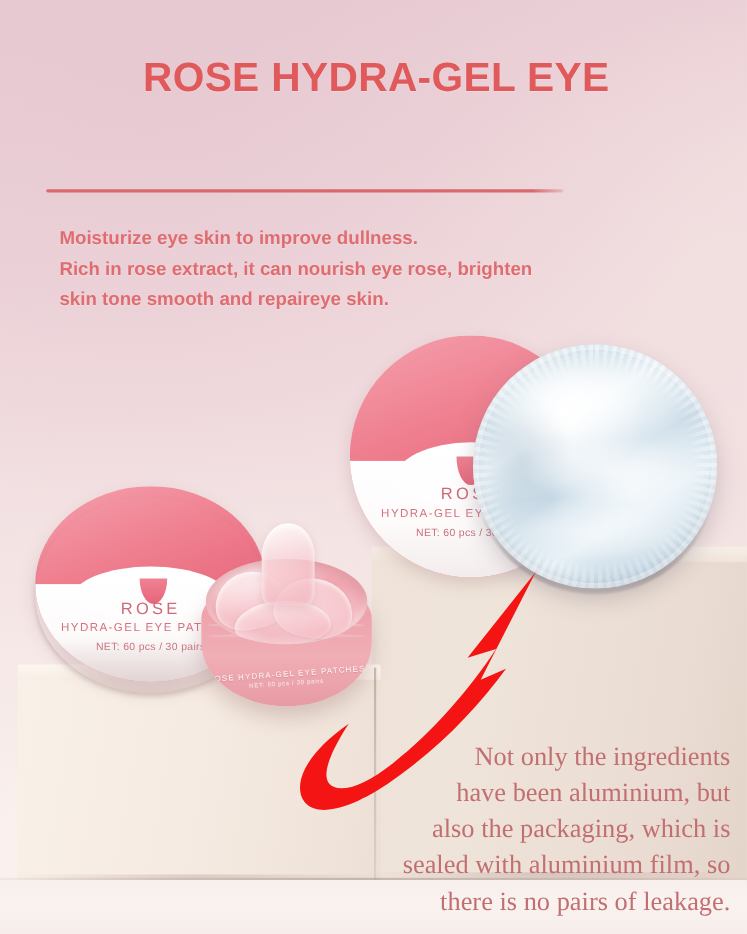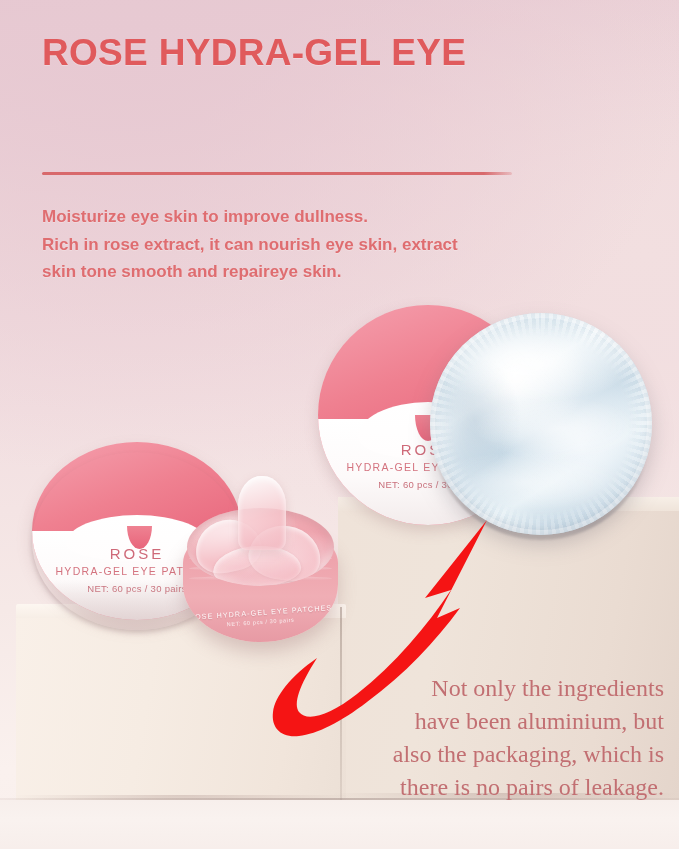--- a/index.html
+++ b/index.html
@@ -13,41 +13,41 @@
     width:679px;
     height:849px;
     overflow:hidden;
     background:
       radial-gradient(ellipse 900px 700px at 20% 5%, #e7c9d2 0%, rgba(231,201,210,0) 62%),
       radial-gradient(ellipse 800px 600px at 95% 30%, #f2dfe0 0%, rgba(242,223,224,0) 60%),
       linear-gradient(176deg,#e6c8d1 0%, #eed6da 22%, #f2dfe1 46%, #f6e9e7 68%, #faf1ee 86%, #f8efec 100%);
   }
 
   
-  .head{position:absolute;left:42px;top:30px;width:600px;}
+  .head{position:absolute;left:42px;top:48px;width:600px;text-align:center;}
   .title{
     font-size:37px;
     font-weight:bold;
     line-height:1.25;
     letter-spacing:.3px;
     color:#e05a5c;
     margin:0;
     text-shadow:0 1px 0 rgba(255,255,255,.25);
   }
   .divider{
     position:absolute;left:42px;top:172px;width:470px;height:3px;
     background:linear-gradient(90deg,#d8696c 0%, #d8696c 94%, rgba(216,105,108,.25) 100%);
     border-radius:2px;
   }
   .subcopy{
     position:absolute;left:42px;top:203px;width:600px;
     font-size:17px;font-weight:bold;line-height:1.62;color:#df6d70;
     text-shadow:0 1px 0 rgba(255,255,255,.22);
   }
-  .subcopy div{white-space:nowrap;}
+  .subcopy div{white-space:nowrap;margin-left:12px;}
 
   
   .block{position:absolute;}
   .block-right{
     left:338px;top:505px;width:341px;height:300px;
     background:linear-gradient(100deg,#efe3d9 0%, #efe4da 30%, #eadcd2 75%, #e4d5cb 100%);
     box-shadow:0 -1px 0 rgba(255,255,255,.5) inset;
   }
   .block-right-top{
     position:absolute;left:338px;top:497px;width:341px;height:14px;
@@ -249,21 +249,21 @@
 
   <div class="head">
     <h1 class="title">
       <span>ROSE HYDRA-GEL EYE</span><br>
     </h1>
   </div>
   <div class="divider"></div>
 
   <div class="subcopy">
     <div>Moisturize eye skin to improve dullness.</div>
-    <div>Rich in rose extract, it can nourish eye skin, extract</div>
+    <div>Rich in rose extract, it can nourish eye rose, brighten</div>
     <div>skin tone smooth and repaireye skin.</div>
   </div>
 
   <div class="lid" id="lid-back">
     <div class="pinkcap"></div>
     <div class="whitebody"></div>
     <div class="dip"></div>
     <div class="heart-notch"></div>
     <div class="label">
       <div class="lbl-brand">ROSE</div>
@@ -319,16 +319,17 @@
              C44 188 38 206 44 214
              C52 224 74 218 102 196
              C140 166 172 128 196 92
              L170 100 Z" fill="#f51414"></path>
   </svg>
 
   <div class="note">
     <div>Not only the ingredients</div>
     <div>have been aluminium, but</div>
     <div>also the packaging, which is</div>
+    <div>sealed with aluminium film, so</div>
     <div>there is no pairs of leakage.</div>
   </div>
 
 </div>
 
 </body></html>

